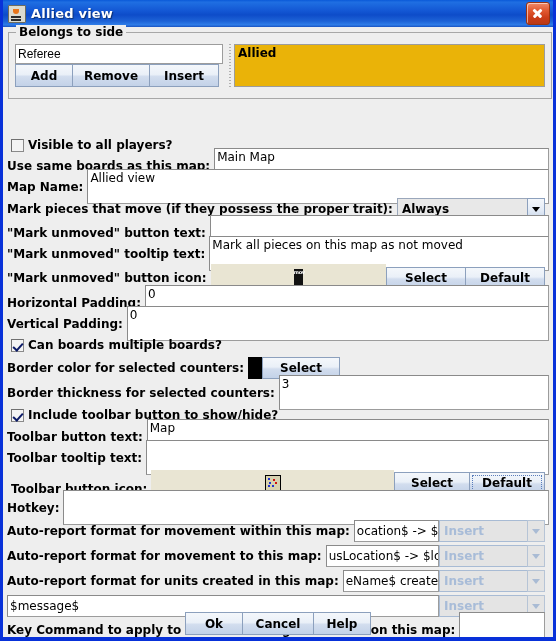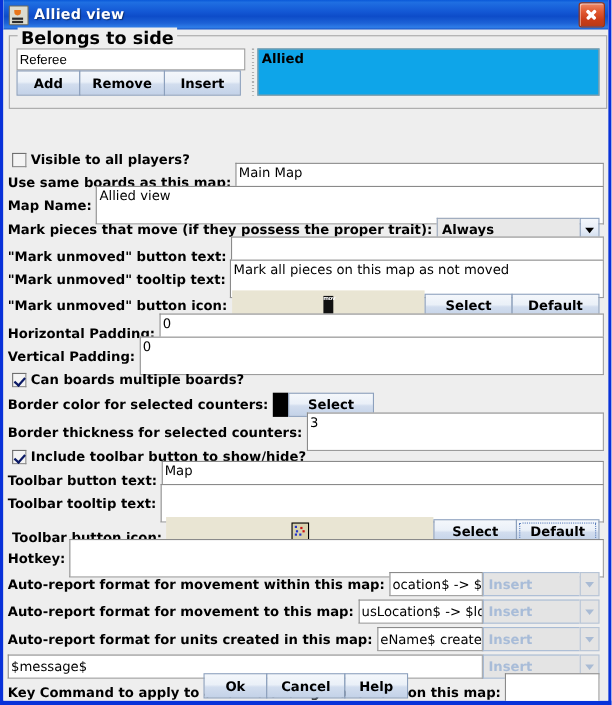--- a/index.html
+++ b/index.html
@@ -163,21 +163,21 @@
     border: 1px solid #a7a7a7;
     box-sizing: border-box;
     background: #eeeeee;
   }
   .group-title {
     position: absolute;
     left: 7px;
     top: -8px;
     background: #eeeeee;
     padding: 0 3px;
-    font-size: 16px;
+    font-size: 12px;
     font-weight: bold;
     color: #000000;
   }
   .side-input {
     position: absolute;
     left: 6px;
     top: 11px;
     width: 208px;
     height: 20px;
     box-sizing: border-box;
@@ -207,21 +207,21 @@
     background-size: 2px 100%;
     background-repeat: repeat-y;
     cursor: col-resize;
   }
   .side-list {
     position: absolute;
     left: 225px;
     top: 11px;
     right: 6px;
     height: 43px;
-    background: #0ea5e9;
+    background: #eab308;
     border: 1px solid #9c9c9c;
     box-sizing: border-box;
     font-size: 12px;
     font-weight: bold;
     padding: 1px 3px;
     color: #000;
   }
   
   .cb {
     width: 13px;

